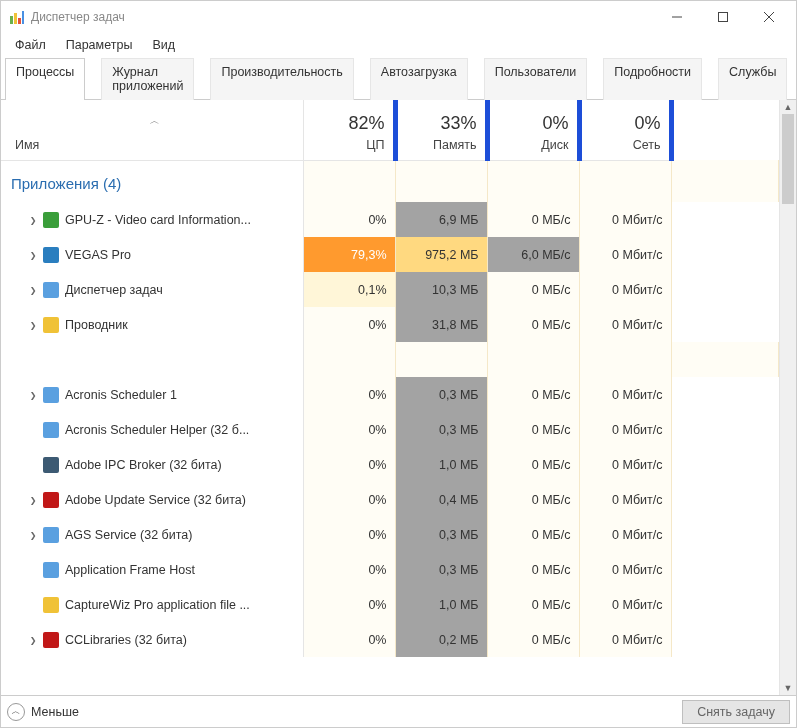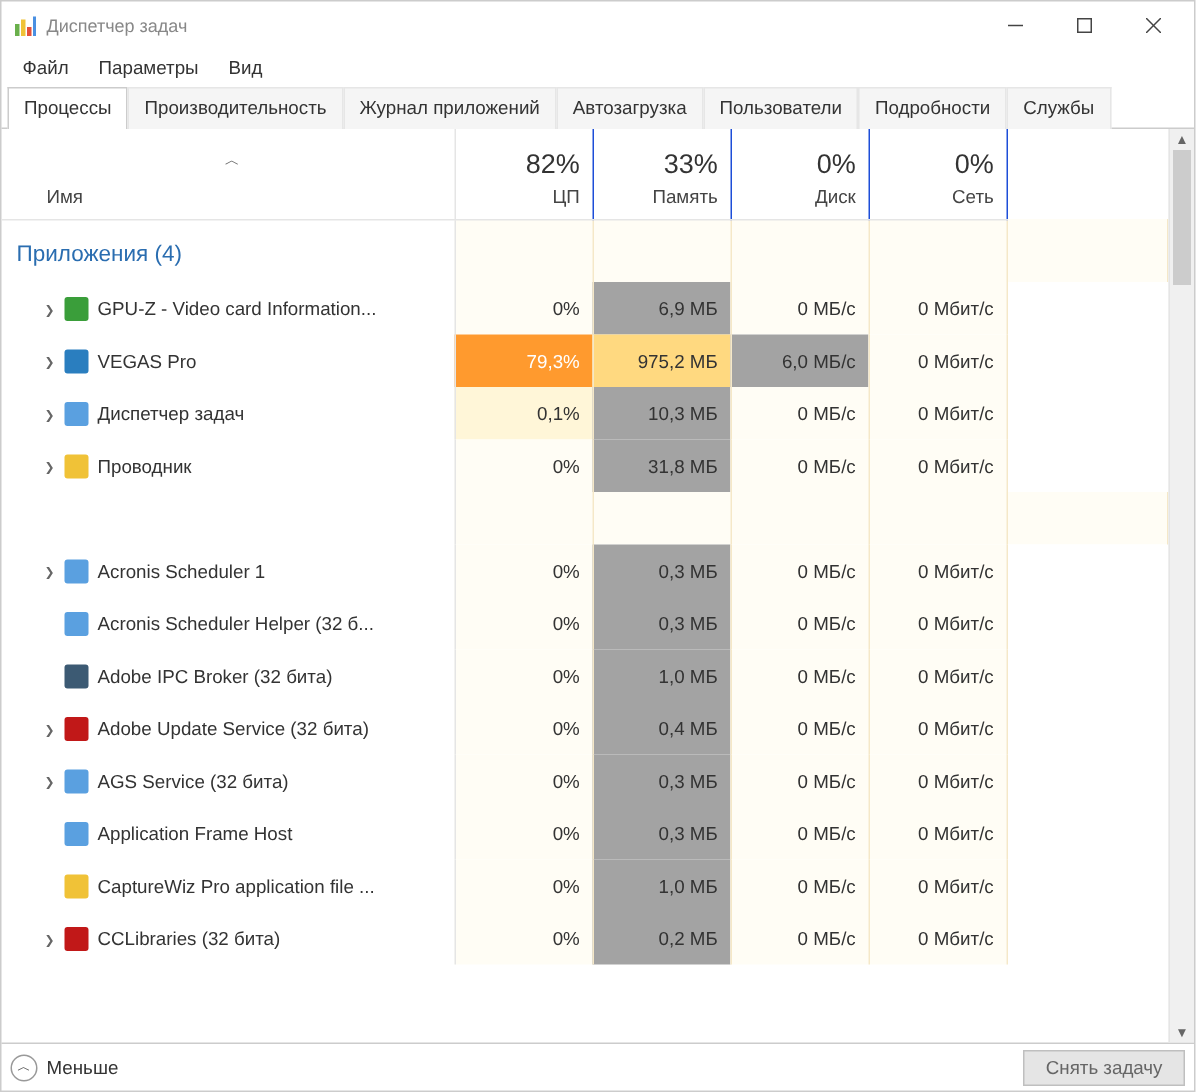--- a/index.html
+++ b/index.html
@@ -8,37 +8,37 @@
   .titlebar { height: 32px; display: flex; align-items: center; padding: 0 4px 0 8px; color: #888; }
   .titlebar-icon { width: 16px; height: 16px; margin-right: 6px; }
   .titlebar-text { flex: 1; font-size: 12px; }
   .titlebar-controls { display: flex; }
   .titlebar-btn { width: 46px; height: 30px; display: flex; align-items: center; justify-content: center; color: #555; }
   
   .menubar { height: 24px; display: flex; align-items: center; padding: 0 4px; font-size: 12.5px; color: #333; }
   .menubar span { padding: 3px 10px; text-align: center; }
   
   .tabs { display: flex; border-bottom: 1px solid #ccc; padding: 0 4px; font-size: 12.5px; }
-  .tab { padding: 6px 10px 7px; border: 1px solid transparent; border-bottom: none; position: relative; top: 1px; background: #f5f5f5; margin-right: 0; color: #333; }
+  .tab { padding: 6px 10px 7px; border: 1px solid transparent; border-bottom: none; position: relative; top: 1px; background: #f5f5f5; margin-right: 16px; color: #333; }
   .tab.active { background: #fff; border-color: #ccc; }
   .tab:not(.active){ border-color:#e6e6e6; }
   
   .content { flex: 1; display: flex; overflow: hidden; }
   .table-wrap { flex: 1; overflow: hidden; position: relative; display:flex; flex-direction:column; }
   .scrollbar { width: 17px; background: #f0f0f0; border-left:1px solid #e5e5e5; position:relative; }
   .scroll-thumb{ position:absolute; top:14px; left:2px; right:2px; height:90px; background:#ccc; }
   .scroll-arrow{position:absolute; left:0; right:0; height:14px; display:flex; align-items:center; justify-content:center; font-size:9px; color:#666;}
   .scroll-arrow.up{top:0;}
   .scroll-arrow.down{bottom:0;}
   
   table { border-collapse: collapse; width: 100%; table-layout: fixed; }
-  thead th { font-weight: normal; text-align: right; padding: 10px 8px 8px; border-bottom: 1px solid #e5e5e5; border-right: 1px solid #1d4ed8; vertical-align: bottom; height: 60px; font-size:12.5px; }
+  thead th { font-weight: normal; text-align: right; padding: 10px 8px 8px; border-bottom: 1px solid #e5e5e5; border-right: 5px solid #1d4ed8; vertical-align: bottom; height: 60px; font-size:12.5px; }
   thead th.name-col { text-align: left; vertical-align: bottom; padding-left: 14px; border-right:1px solid #e5e5e5; }
   thead th .pct { font-size: 18px; display:block; margin-bottom:4px; }
-  thead th .lbl { color: #444; font-size: 12.5px; margin-left: 16px; }
+  thead th .lbl { color: #444; font-size: 12.5px; }
   thead .name-col .sort-chevron { display:block; text-align:center; font-size:10px; color:#666; margin-bottom:10px; }
   
   tbody td { padding: 0 8px; height: 35px; text-align: right; border-right: 1px solid #f5e8c8; font-size: 12.5px; vertical-align:middle; }
   tbody td.name-cell { text-align: left; padding: 0 6px 0 26px; border-right: 1px solid #e5e5e5; white-space: nowrap; overflow: hidden; text-overflow: ellipsis; }
   tbody td.name-cell .chevron { display:inline-block; width: 12px; font-size: 9px; color: #666; text-align:center; }
   tbody td.name-cell .icon { display:inline-block; width:16px; height:16px; vertical-align:middle; margin: 0 6px 0 4px; border-radius:2px; }
   tbody td.name-cell .proc-name { vertical-align: middle; }
   
   .heat-0 { background: #fffdf5; }
   .heat-1 { background: #fff6d8; }
@@ -95,22 +95,22 @@
 </div>
 
 <div class="menubar">
   <span>Файл</span>
   <span>Параметры</span>
   <span>Вид</span>
 </div>
 
 <div class="tabs">
   <div class="tab active">Процессы</div>
+  <div class="tab">Журнал приложений</div>
   <div class="tab">Производительность</div>
-  <div class="tab">Журнал приложений</div>
   <div class="tab">Автозагрузка</div>
   <div class="tab">Пользователи</div>
   <div class="tab">Подробности</div>
   <div class="tab">Службы</div>
 </div>
 
 <div class="content">
   <div class="table-wrap">
     <table>
       <colgroup>

